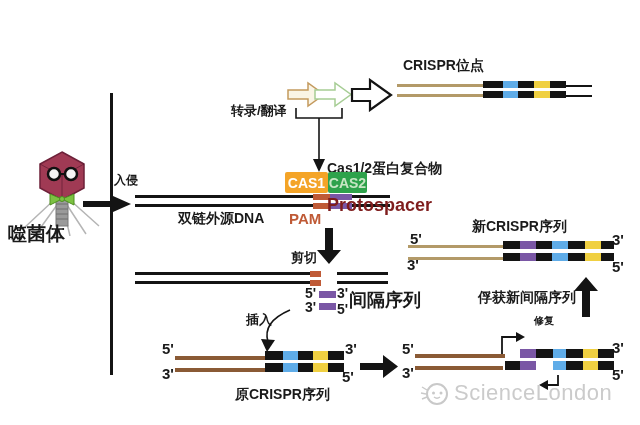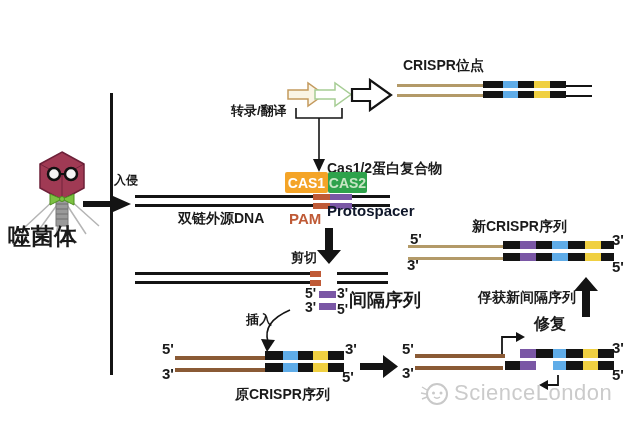--- a/index.html
+++ b/index.html
@@ -39,21 +39,21 @@
     <path d="M42,49 H54 M42,54 H54 M42,59 H54 M42,64 H54 M42,69 H54" stroke="#6f6f6f" stroke-width="1"></path>
     <polygon points="48,2 70,14 70,38 48,50 26,38 26,14" fill="#a03a54" stroke="#6d2139" stroke-width="1.5"></polygon>
     <path d="M26,14 L48,26 L70,14 M48,26 L48,50" stroke="rgba(60,10,30,0.45)" stroke-width="1" fill="none"></path>
     <circle cx="40" cy="24" r="6" fill="#f5f5f5" stroke="#111" stroke-width="2.5"></circle>
     <circle cx="57" cy="24" r="6" fill="#f5f5f5" stroke="#111" stroke-width="2.5"></circle>
     <path d="M46,24 L51,24" stroke="#111" stroke-width="2"></path>
     <polygon points="36,44 48,49 36,55" fill="#7cc142" stroke="#4e8f21" stroke-width="1"></polygon>
     <polygon points="60,44 48,49 60,55" fill="#7cc142" stroke="#4e8f21" stroke-width="1"></polygon>
     <circle cx="48" cy="49" r="2.5" fill="#7cc142" stroke="#4e8f21"></circle>
   </svg>
-  <div class="lbl" style="left:8px;top:224px;font-size:23px;">噬菌体</div>
+  <div class="lbl" style="left:8px;top:224px;font-size:19px;">噬菌体</div>
 
   <svg style="left:83px;top:196px;" width="50" height="16" viewBox="0 0 50 16">
     <polygon points="0,5 30,5 30,0 48,8 30,16 30,11 0,11" fill="#141414"></polygon>
   </svg>
   <div class="lbl" style="left:114px;top:174px;font-size:12px;">入侵</div>
 
   <svg style="left:286px;top:78px;" width="110" height="34" viewBox="0 0 110 34">
     <polygon points="2,12 22,12 22,5 38,16.5 22,28 22,21 2,21" fill="#faf5e6" stroke="#c49a5e" stroke-width="1.5"></polygon>
     <polygon points="29,12 49,12 49,5 65,16.5 49,28 49,21 29,21" fill="#ffffff" stroke="#a6cd94" stroke-width="1.5"></polygon>
     <polygon points="66,11 84,11 84,2 105,17 84,32 84,23 66,23" fill="#ffffff" stroke="#141414" stroke-width="2.2"></polygon>
@@ -91,21 +91,21 @@
   <div class="casbox" style="left:328px;top:172px;width:39px;background:#2ea24b;color:#c8e6c4;">CAS2</div>
 
   <div class="line" style="left:135px;top:195px;width:255px;height:3px;"></div>
   <div class="line" style="left:135px;top:204px;width:255px;height:3px;"></div>
   <div class="pamseg" style="left:313px;top:193.5px;width:17px;height:6px;"></div>
   <div class="protoseg" style="left:330px;top:193.5px;width:22px;height:6px;"></div>
   <div class="pamseg" style="left:313px;top:202.5px;width:17px;height:6px;"></div>
   <div class="protoseg" style="left:330px;top:202.5px;width:22px;height:6px;"></div>
   <div class="lbl" style="left:178px;top:211px;font-size:14px;">双链外源DNA</div>
   <div class="lbl" style="left:289px;top:211px;font-size:15px;color:#bf5a36;">PAM</div>
-  <div class="lbl" style="left:327px;top:203px;font-size:15px;color:#0f172a;">Protospacer</div>
+  <div class="lbl" style="left:327px;top:196px;font-size:18px;color:#7f1d1d;">Protospacer</div>
 
   <div class="lbl" style="left:291px;top:251px;font-size:13px;">剪切</div>
   <svg style="left:317px;top:228px;" width="24" height="36" viewBox="0 0 24 36">
     <polygon points="8,0 16,0 16,22 24,22 12,36 0,22 8,22" fill="#141414"></polygon>
   </svg>
   <div class="line" style="left:135px;top:272px;width:176px;height:3px;"></div>
   <div class="line" style="left:135px;top:281px;width:176px;height:3px;"></div>
   <div class="pamseg" style="left:310px;top:270.5px;width:11px;height:6px;"></div>
   <div class="pamseg" style="left:310px;top:279.5px;width:11px;height:6px;"></div>
   <div class="line" style="left:337px;top:272px;width:51px;height:3px;"></div>
@@ -144,21 +144,21 @@
       <div class="seg seg-k" style="width: 15px;"></div>
       <div class="seg seg-y" style="width: 15px;"></div>
       <div class="seg seg-k" style="width: 16px;"></div>
     </div>
   <div class="lbl" style="left:235px;top:387px;font-size:14px;">原CRISPR序列</div>
 
   <svg style="left:360px;top:355px;" width="40" height="23" viewBox="0 0 40 23">
     <polygon points="0,8 23,8 23,0 38,11.5 23,23 23,15 0,15" fill="#141414"></polygon>
   </svg>
 
-  <div class="lbl" style="left:534px;top:315px;font-size:16px;">修复</div>
+  <div class="lbl" style="left:534px;top:315px;font-size:10px;">修复</div>
   <svg style="left:496px;top:332px;" width="32" height="24" viewBox="0 0 32 24">
     <path d="M6,23 V5 H20" stroke="#141414" stroke-width="1.8" fill="none"></path>
     <polygon points="20,0 20,10 29,5" fill="#141414"></polygon>
   </svg>
   <svg style="left:538px;top:375px;" width="24" height="15" viewBox="0 0 24 15">
     <path d="M20,0 V10 H10" stroke="#141414" stroke-width="1.8" fill="none"></path>
     <polygon points="10,5 10,15 1,10" fill="#141414"></polygon>
   </svg>
   <div class="end" style="left:402px;top:340px;">5'</div>
   <div class="end" style="left:612px;top:339px;">3'</div>

